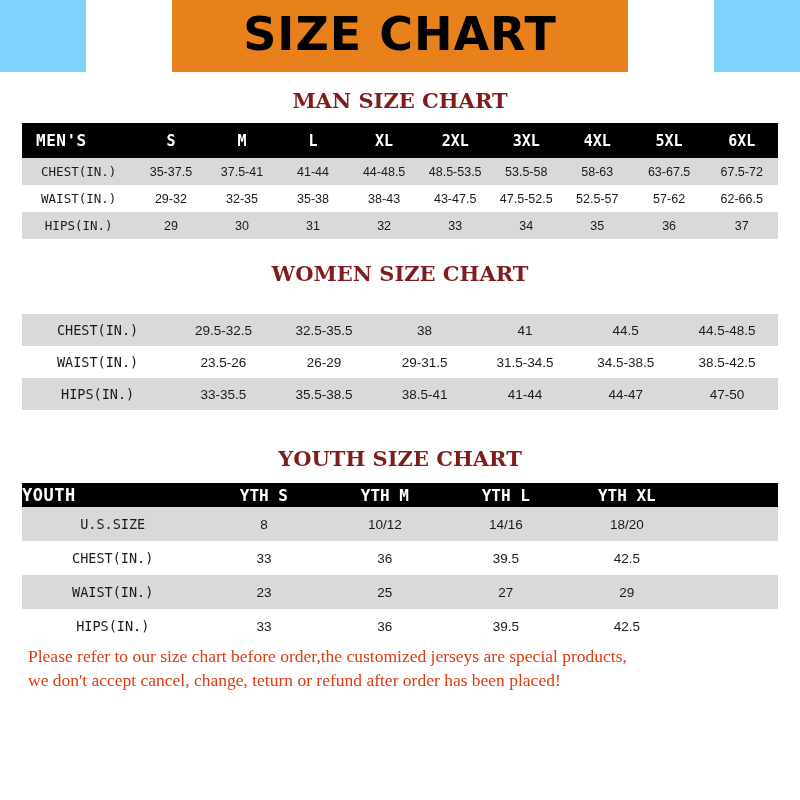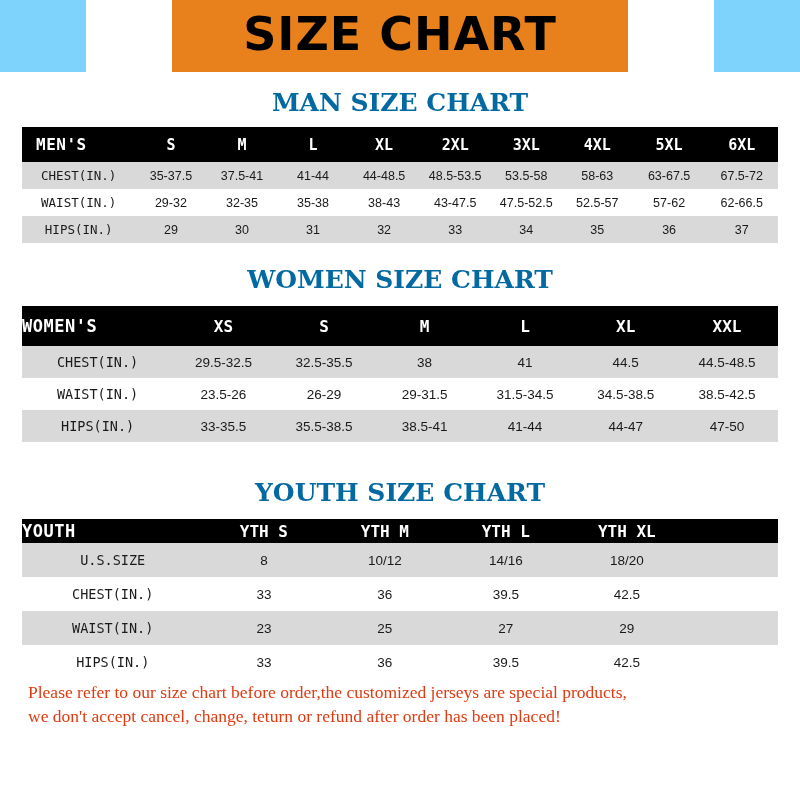--- a/index.html
+++ b/index.html
@@ -62,26 +62,26 @@
   .content {
     flex: 1;
     padding: 0 22px;
     display: flex;
     flex-direction: column;
   }
   .section-title {
     text-align: center;
     font-family: "DejaVu Serif", serif;
     font-weight: bold;
-    font-size: 25px;
-    color: #0369a1;
+    font-size: 21px;
+    color: #7f1d1d;
     letter-spacing: 0px;
   }
   .t1 { margin-top: 16px; margin-bottom: 10px; }
-  .t2 { margin-top: 22px; margin-bottom: 12px; }
+  .t2 { margin-top: 22px; margin-bottom: 28px; }
   .t3 { margin-top: 36px; margin-bottom: 12px; }
 
   table {
     width: 100%;
     border-collapse: collapse;
     table-layout: fixed;
   }
   table tr.head-row {
     background: #000;
     color: #fff;
@@ -224,29 +224,20 @@
       <colgroup>
         <col style="width:20%">
           <col style="width:13.3%">
           <col style="width:13.3%">
           <col style="width:13.3%">
         <col style="width:13.3%">
           <col style="width:13.3%">
           <col style="width:13.5%">
       </colgroup>
       <tbody>
-        <tr class="head-row">
-          <td class="firstcol">WOMEN'S</td>
-          <td>XS</td>
-          <td>S</td>
-          <td>M</td>
-          <td>L</td>
-          <td>XL</td>
-          <td>XXL</td>
-        </tr>
         <tr class="data-row shade">
           <td class="firstcol">CHEST(IN.)</td>
           <td>29.5-32.5</td>
           <td>32.5-35.5</td>
           <td>38</td>
           <td>41</td>
           <td>44.5</td>
           <td>44.5-48.5</td>
         </tr>
         <tr class="data-row plain">

